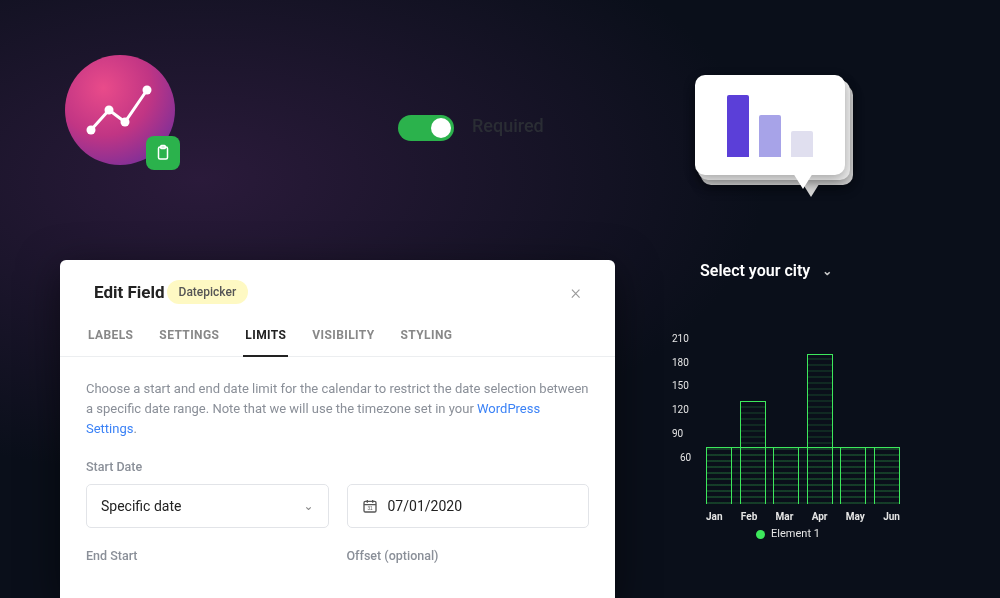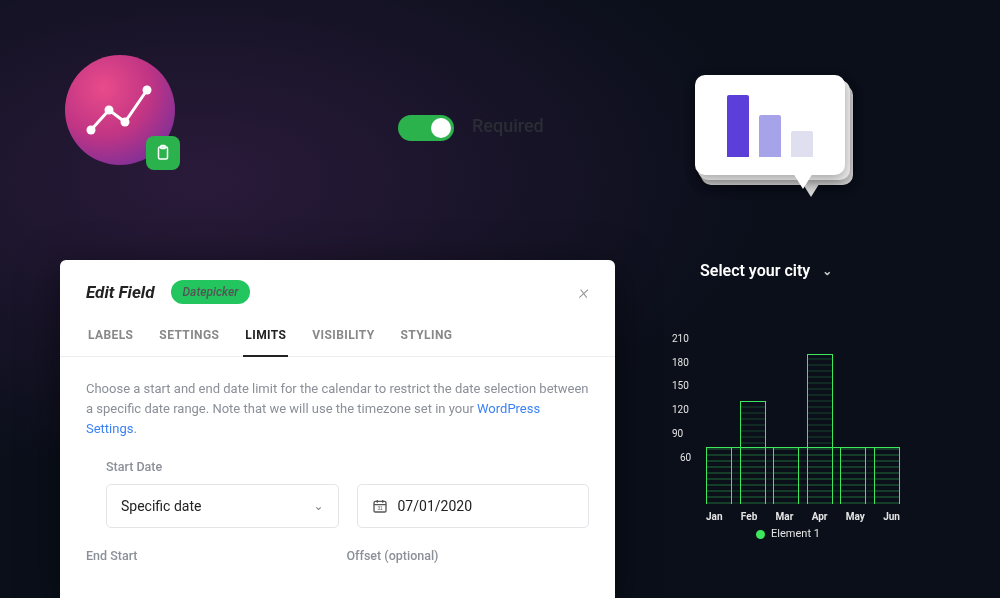--- a/index.html
+++ b/index.html
@@ -68,33 +68,33 @@
   .gc-legend { position:absolute; bottom:20px; left:0; right:0; text-align:center; font-size:11px; color:#e5e5e5; font-weight:400;}
   .gc-legend .dot { display:inline-block; width:9px; height:9px; border-radius:50%; background:#3de85c; margin-right:6px; vertical-align:middle;}
   .gc-baseline { position:absolute; left:34px; right:4px; bottom:56px; height:78px; border-top:1px solid #3de85c; background:repeating-linear-gradient(to top, rgba(61,232,92,.1) 0 2px, transparent 2px 6px); }
 
   
   .modal {
     position:absolute; left:60px; top:260px; width:555px; height:338px;
     background:#fff; border-radius:6px 6px 0 0; color:#222; box-shadow:0 10px 40px rgba(0,0,0,.5);
     overflow:hidden;
   }
-  .modal-head { display:flex; align-items:center; padding:20px 26px 14px; gap:16px;font-style:italic;}
+  .modal-head { display:flex; align-items:center; padding:20px 34px 14px; gap:2px;}
   .modal-title { font-size:17px; font-weight:700; color:#222;}
-  .chip { background:#22c55e; color:#555; font-size:12px; padding:5px 12px; border-radius:14px; font-weight:500;}
+  .chip { background:#fef9c3; color:#555; font-size:12px; padding:5px 12px; border-radius:14px; font-weight:500;}
   .close-x { margin-left:auto; color:#999; font-size:20px; cursor:pointer; font-weight:300;}
   .tabs { display:flex; gap:22px; padding:0 26px; border-bottom:1px solid #eceef0; font-size:12px; font-weight:700; letter-spacing:.4px; color:#888;}
   .tab { padding:10px 2px 14px; cursor:pointer; position:relative;}
   .tab.active { color:#222; }
   .tab.active::after { content:""; position:absolute; left:0; right:0; bottom:-1px; height:2px; background:#222;}
   .modal-body { padding:22px 26px; }
   .section-title { font-size:15px; font-weight:700; margin-bottom:10px;}
   .section-desc { font-size:13px; color:#8a8f98; line-height:1.55; margin-bottom:20px;}
   .section-desc a { color:#3b82f6; text-decoration:none; }
-  .field-row { display:flex; gap:18px;margin-left:20px; }
+  .field-row { display:flex; gap:18px; }
   .field-col { flex:1; }
   .field-label { font-size:12.5px; color:#8a8f98; margin-bottom:10px; font-weight:500;}
   .select-box, .date-box {
     height:44px; border:1px solid #e2e4e8; border-radius:5px; display:flex; align-items:center;
     padding:0 14px; font-size:14px; color:#222; gap:10px; background:#fff; cursor:pointer;
   }
   .select-box .down { margin-left:auto; color:#888; font-size:12px;}
   .cal-icon { width:16px; height:16px; display:inline-flex; align-items:center; justify-content:center; }
   .cal-icon svg { width:16px; height:16px; }
   .sub-labels-row { display:flex; gap:18px; margin-top:20px;}

